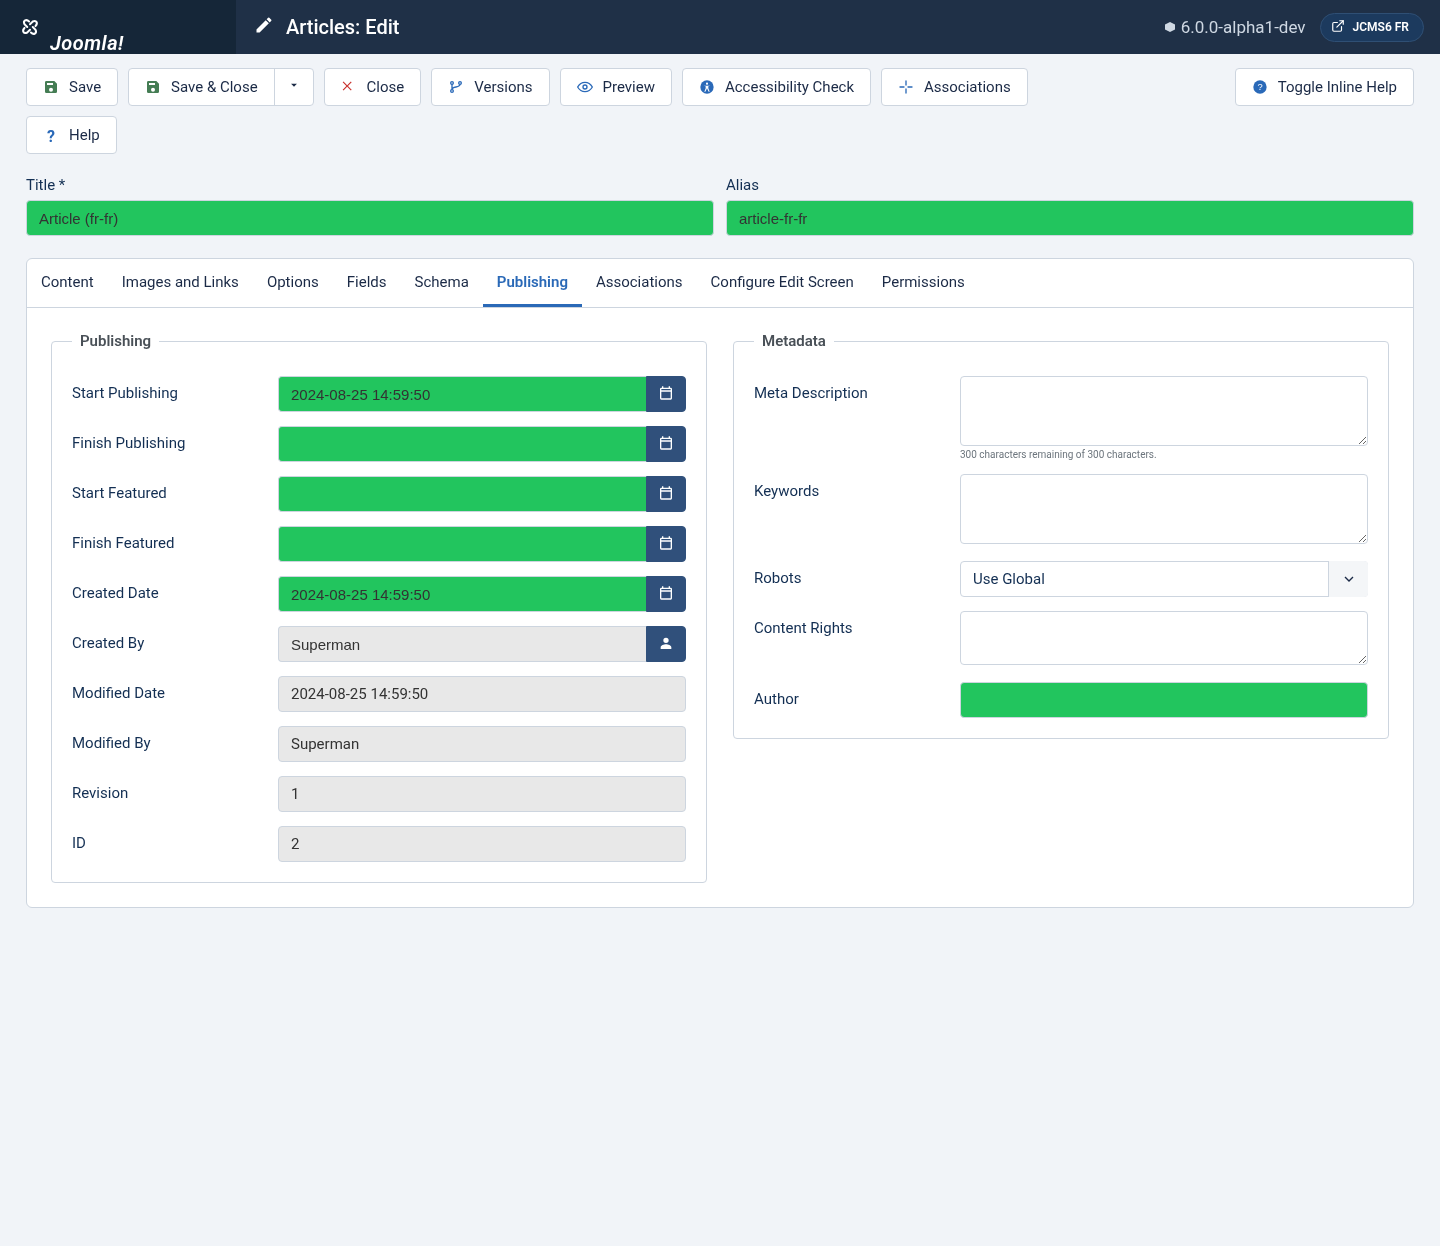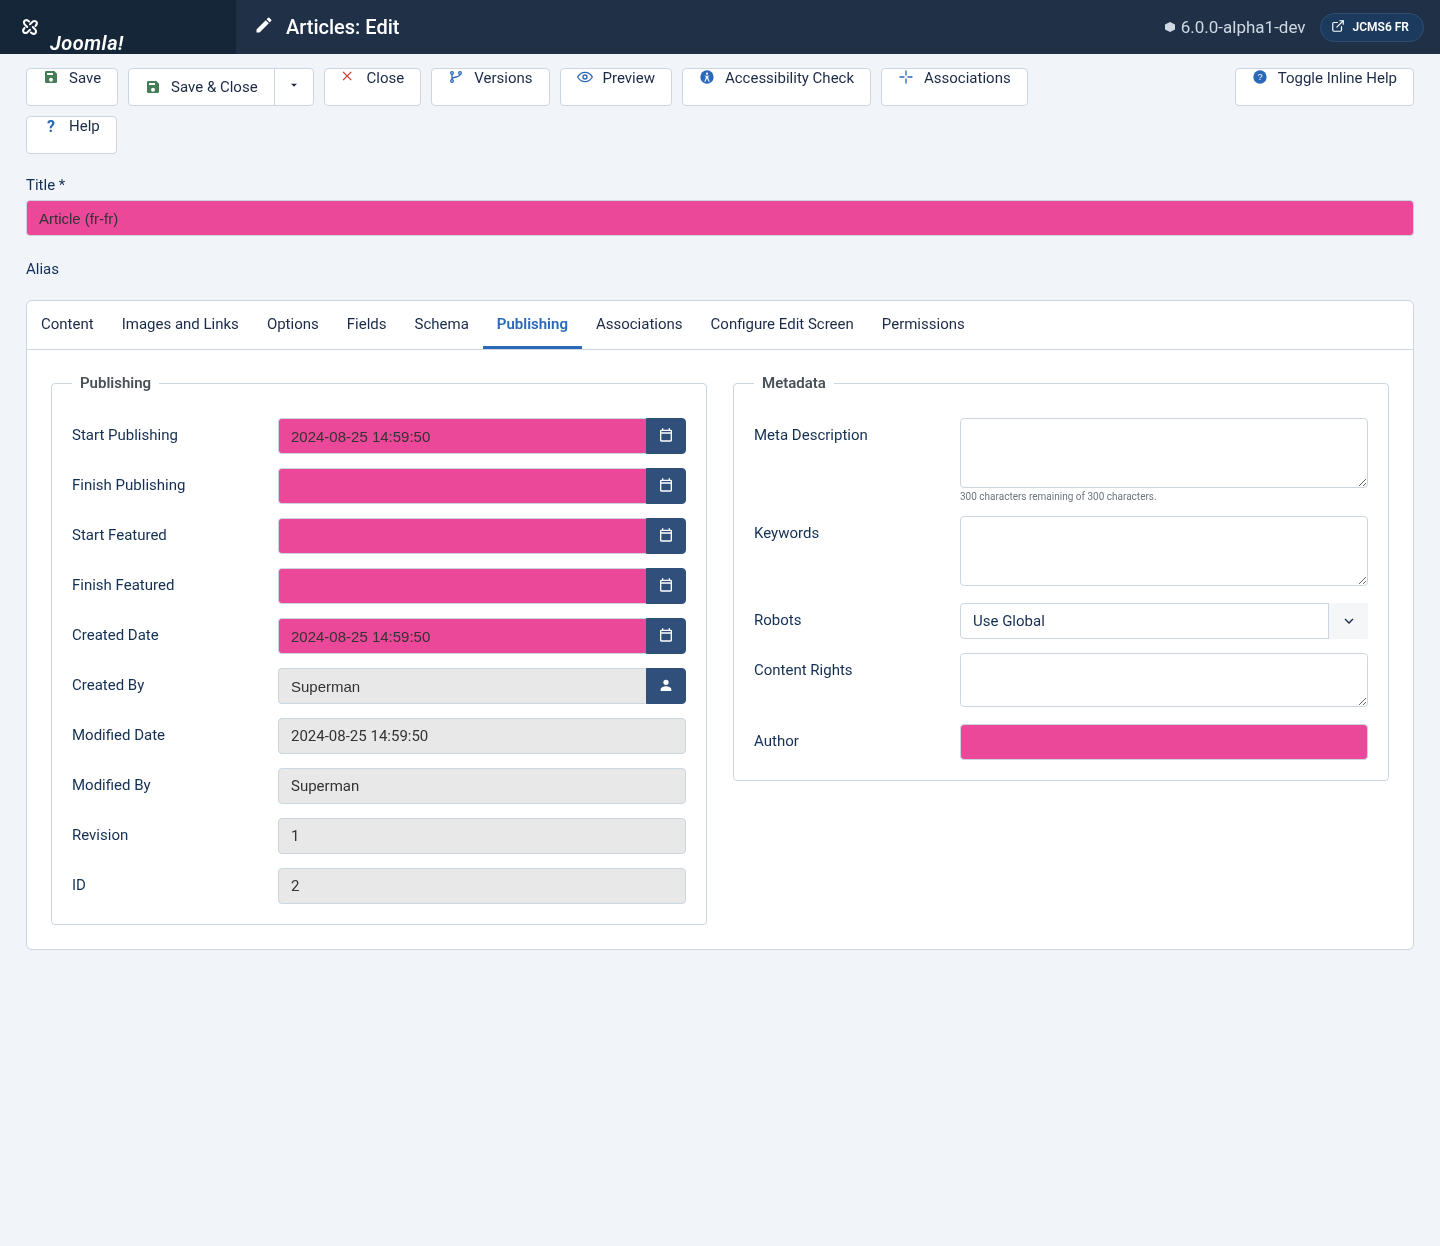--- a/index.html
+++ b/index.html
@@ -89,20 +89,21 @@
   
   .toolbar-row {
     display: flex;
     flex-wrap: wrap;
     gap: 10px;
     padding: 14px 26px 0 26px;
   }
   .toolbar-row.second { padding-top: 10px; padding-bottom: 14px;}
   .btn, .btn-group {
     display: inline-flex;
+    align-items: center;
     background: #fff;
     border: 1px solid var(--border);
     border-radius: 4px;
     height: 38px;
   }
   .btn {
     padding: 0 16px;
     gap: 10px;
     cursor: pointer;
     color: var(--text-dark);
@@ -118,34 +119,33 @@
     cursor: pointer;
     color: var(--text-dark);
     font-size: 15px;
   }
   .btn-group .seg + .seg { border-left: 1px solid var(--border); }
   .toolbar-spacer { flex: 1; }
   .icon { display:inline-flex; width:16px; height:16px; }
   
   .top-fields {
     display: flex;
-    gap: 24px;
+    gap: 12px;
     padding: 8px 26px 18px 26px;
-    flex-direction: column;
   }
   .field-col { flex: 1; display:flex; flex-direction:column; gap:6px; }
   .field-label { font-size: 15px; color: var(--text); }
   .text-input {
     height: 36px;
     border: 1px solid var(--border);
     border-radius: 4px;
     padding: 0 12px;
     font-size: 15px;
     color: #333;
-    background: #ec4899;
+    background: #22c55e;
   }
   
   .tabs-wrap { padding: 4px 26px; }
   .tabs-panel {
     background: #fff;
     border: 1px solid var(--border);
     border-radius: 6px;
   }
   .tabs {
     display: flex;
@@ -414,20 +414,21 @@
   </div>
 </div>
 
 <div class="top-fields">
   <div class="field-col">
     <label class="field-label">Title *</label>
     <input class="text-input" value="Article (fr-fr)" style="">
   </div>
   <div class="field-col">
     <label class="field-label">Alias</label>
+    <input class="text-input" value="article-fr-fr" style="">
   </div>
 </div>
 
 <div class="tabs-wrap">
   <div class="tabs-panel">
     <div class="tabs">
       <div class="tab">Content</div>
       <div class="tab">Images and Links</div>
       <div class="tab">Options</div>
       <div class="tab">Fields</div>

